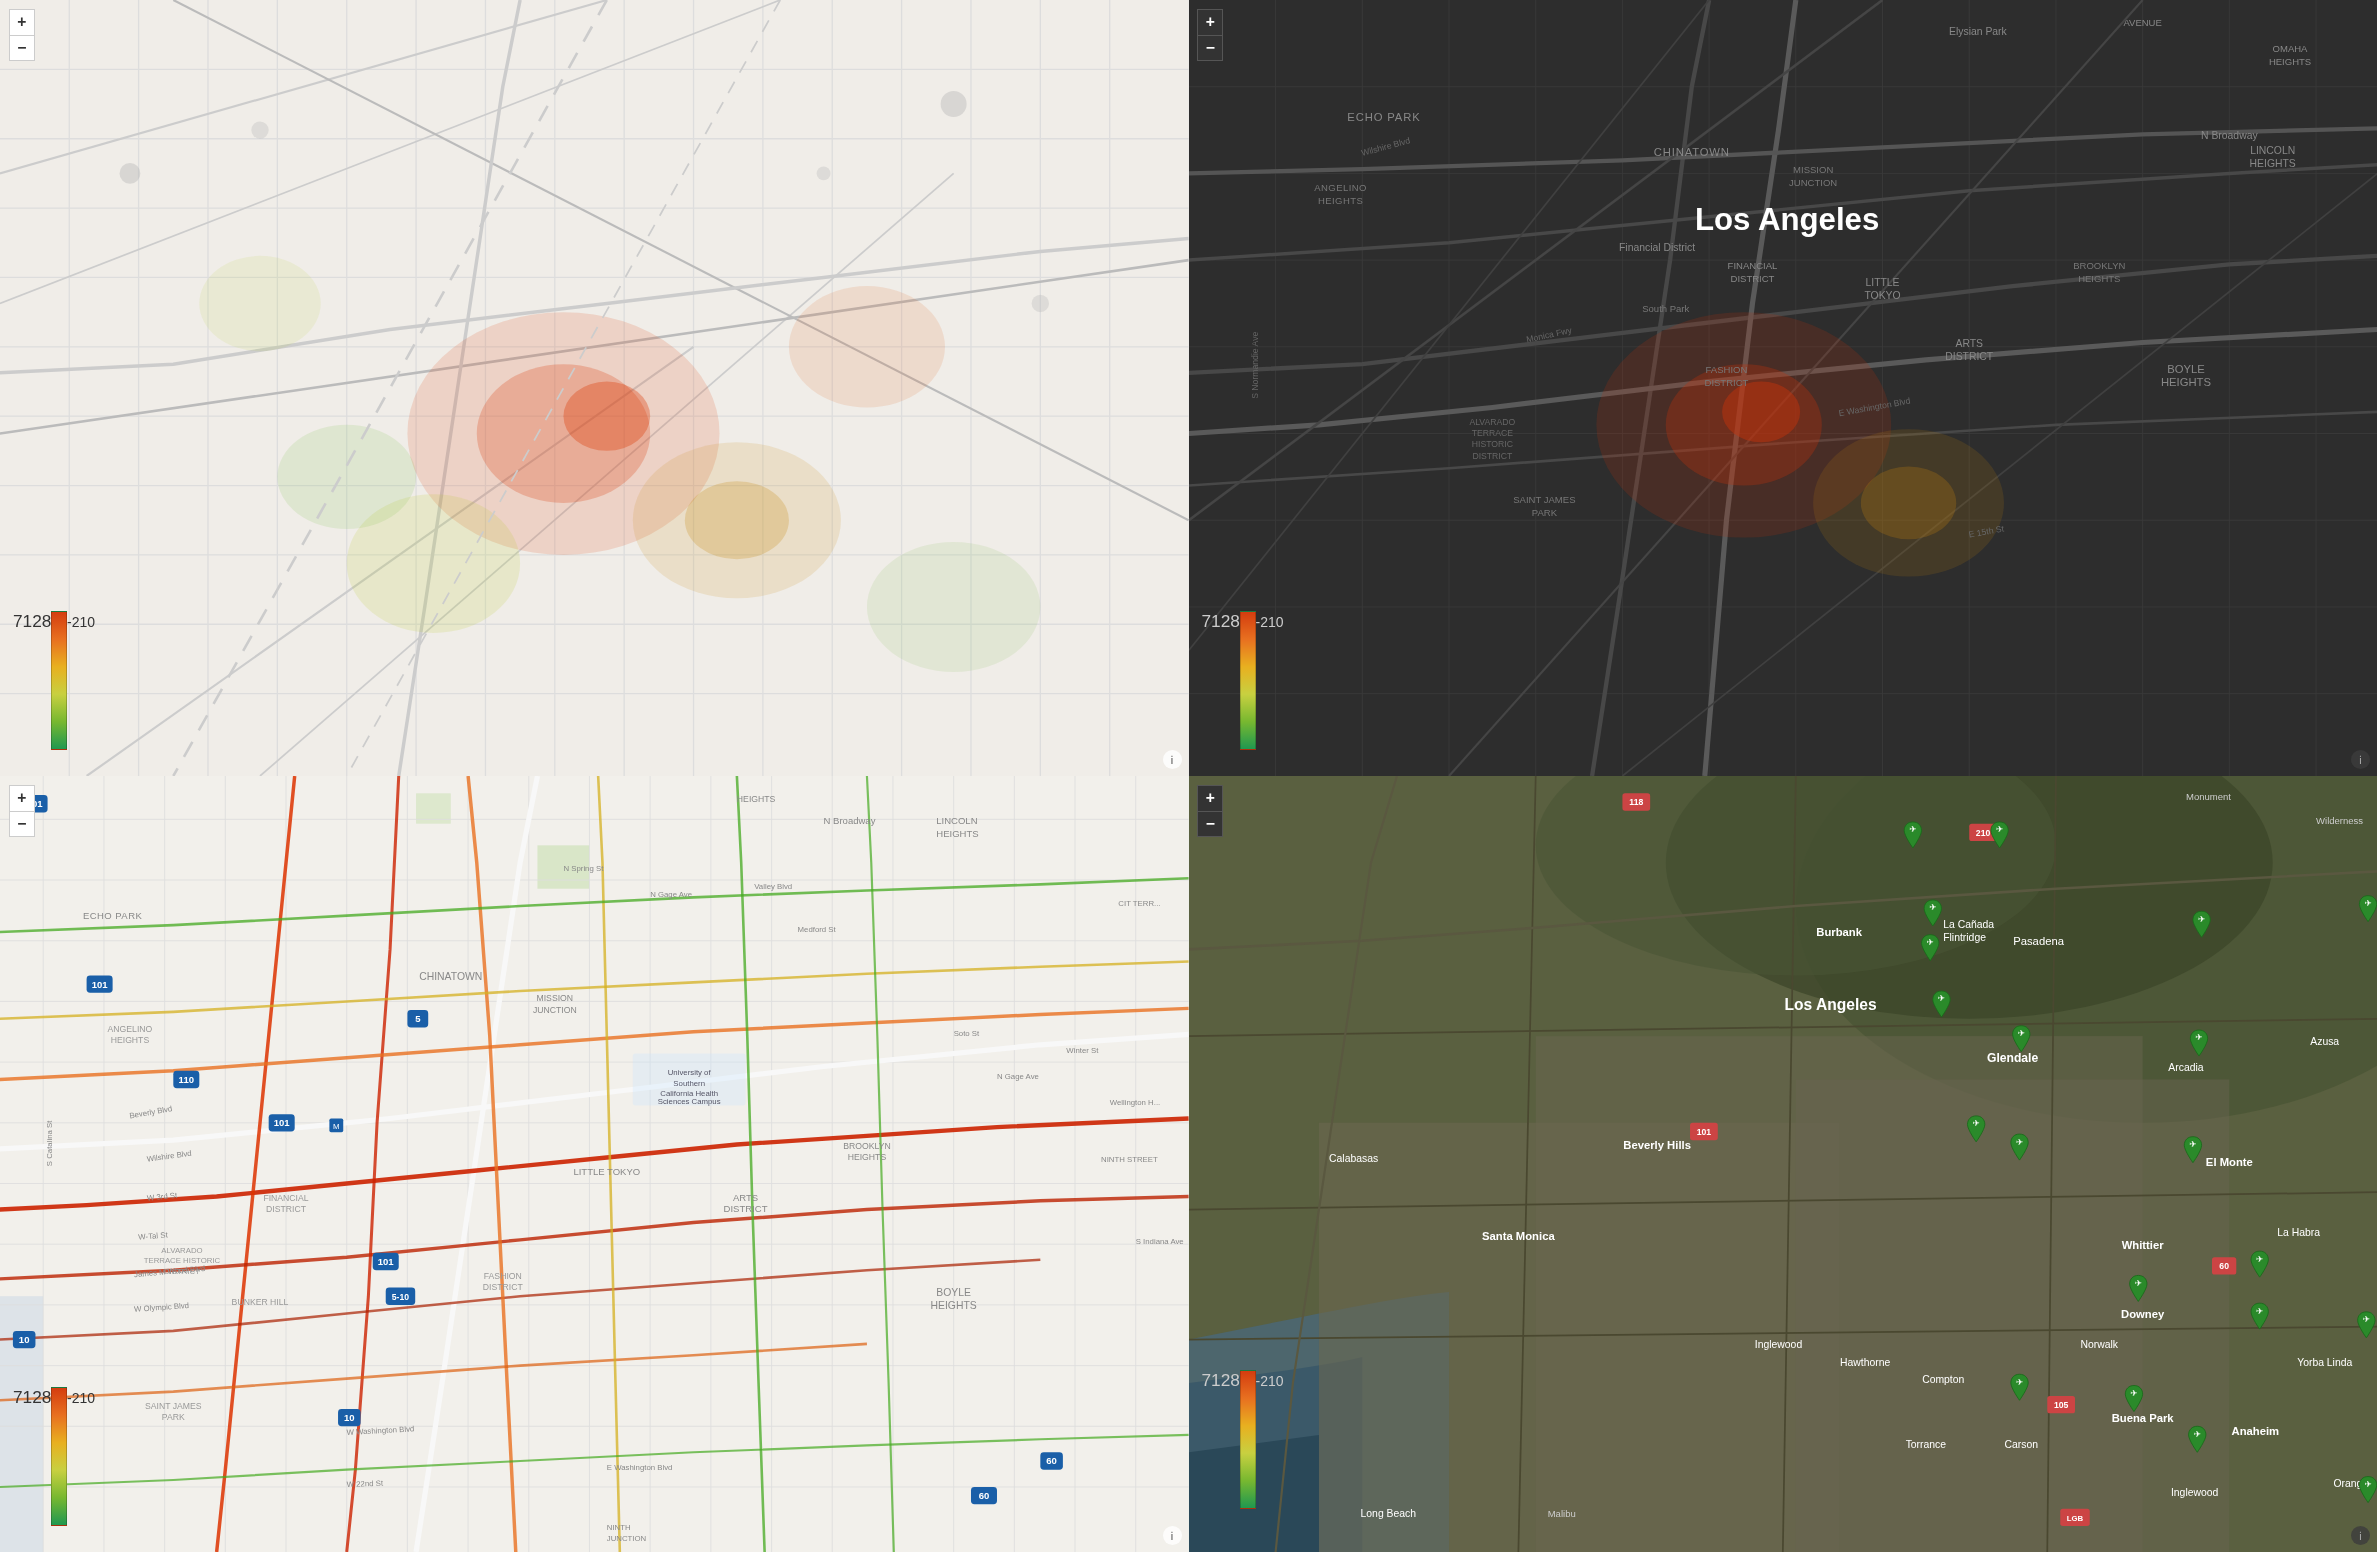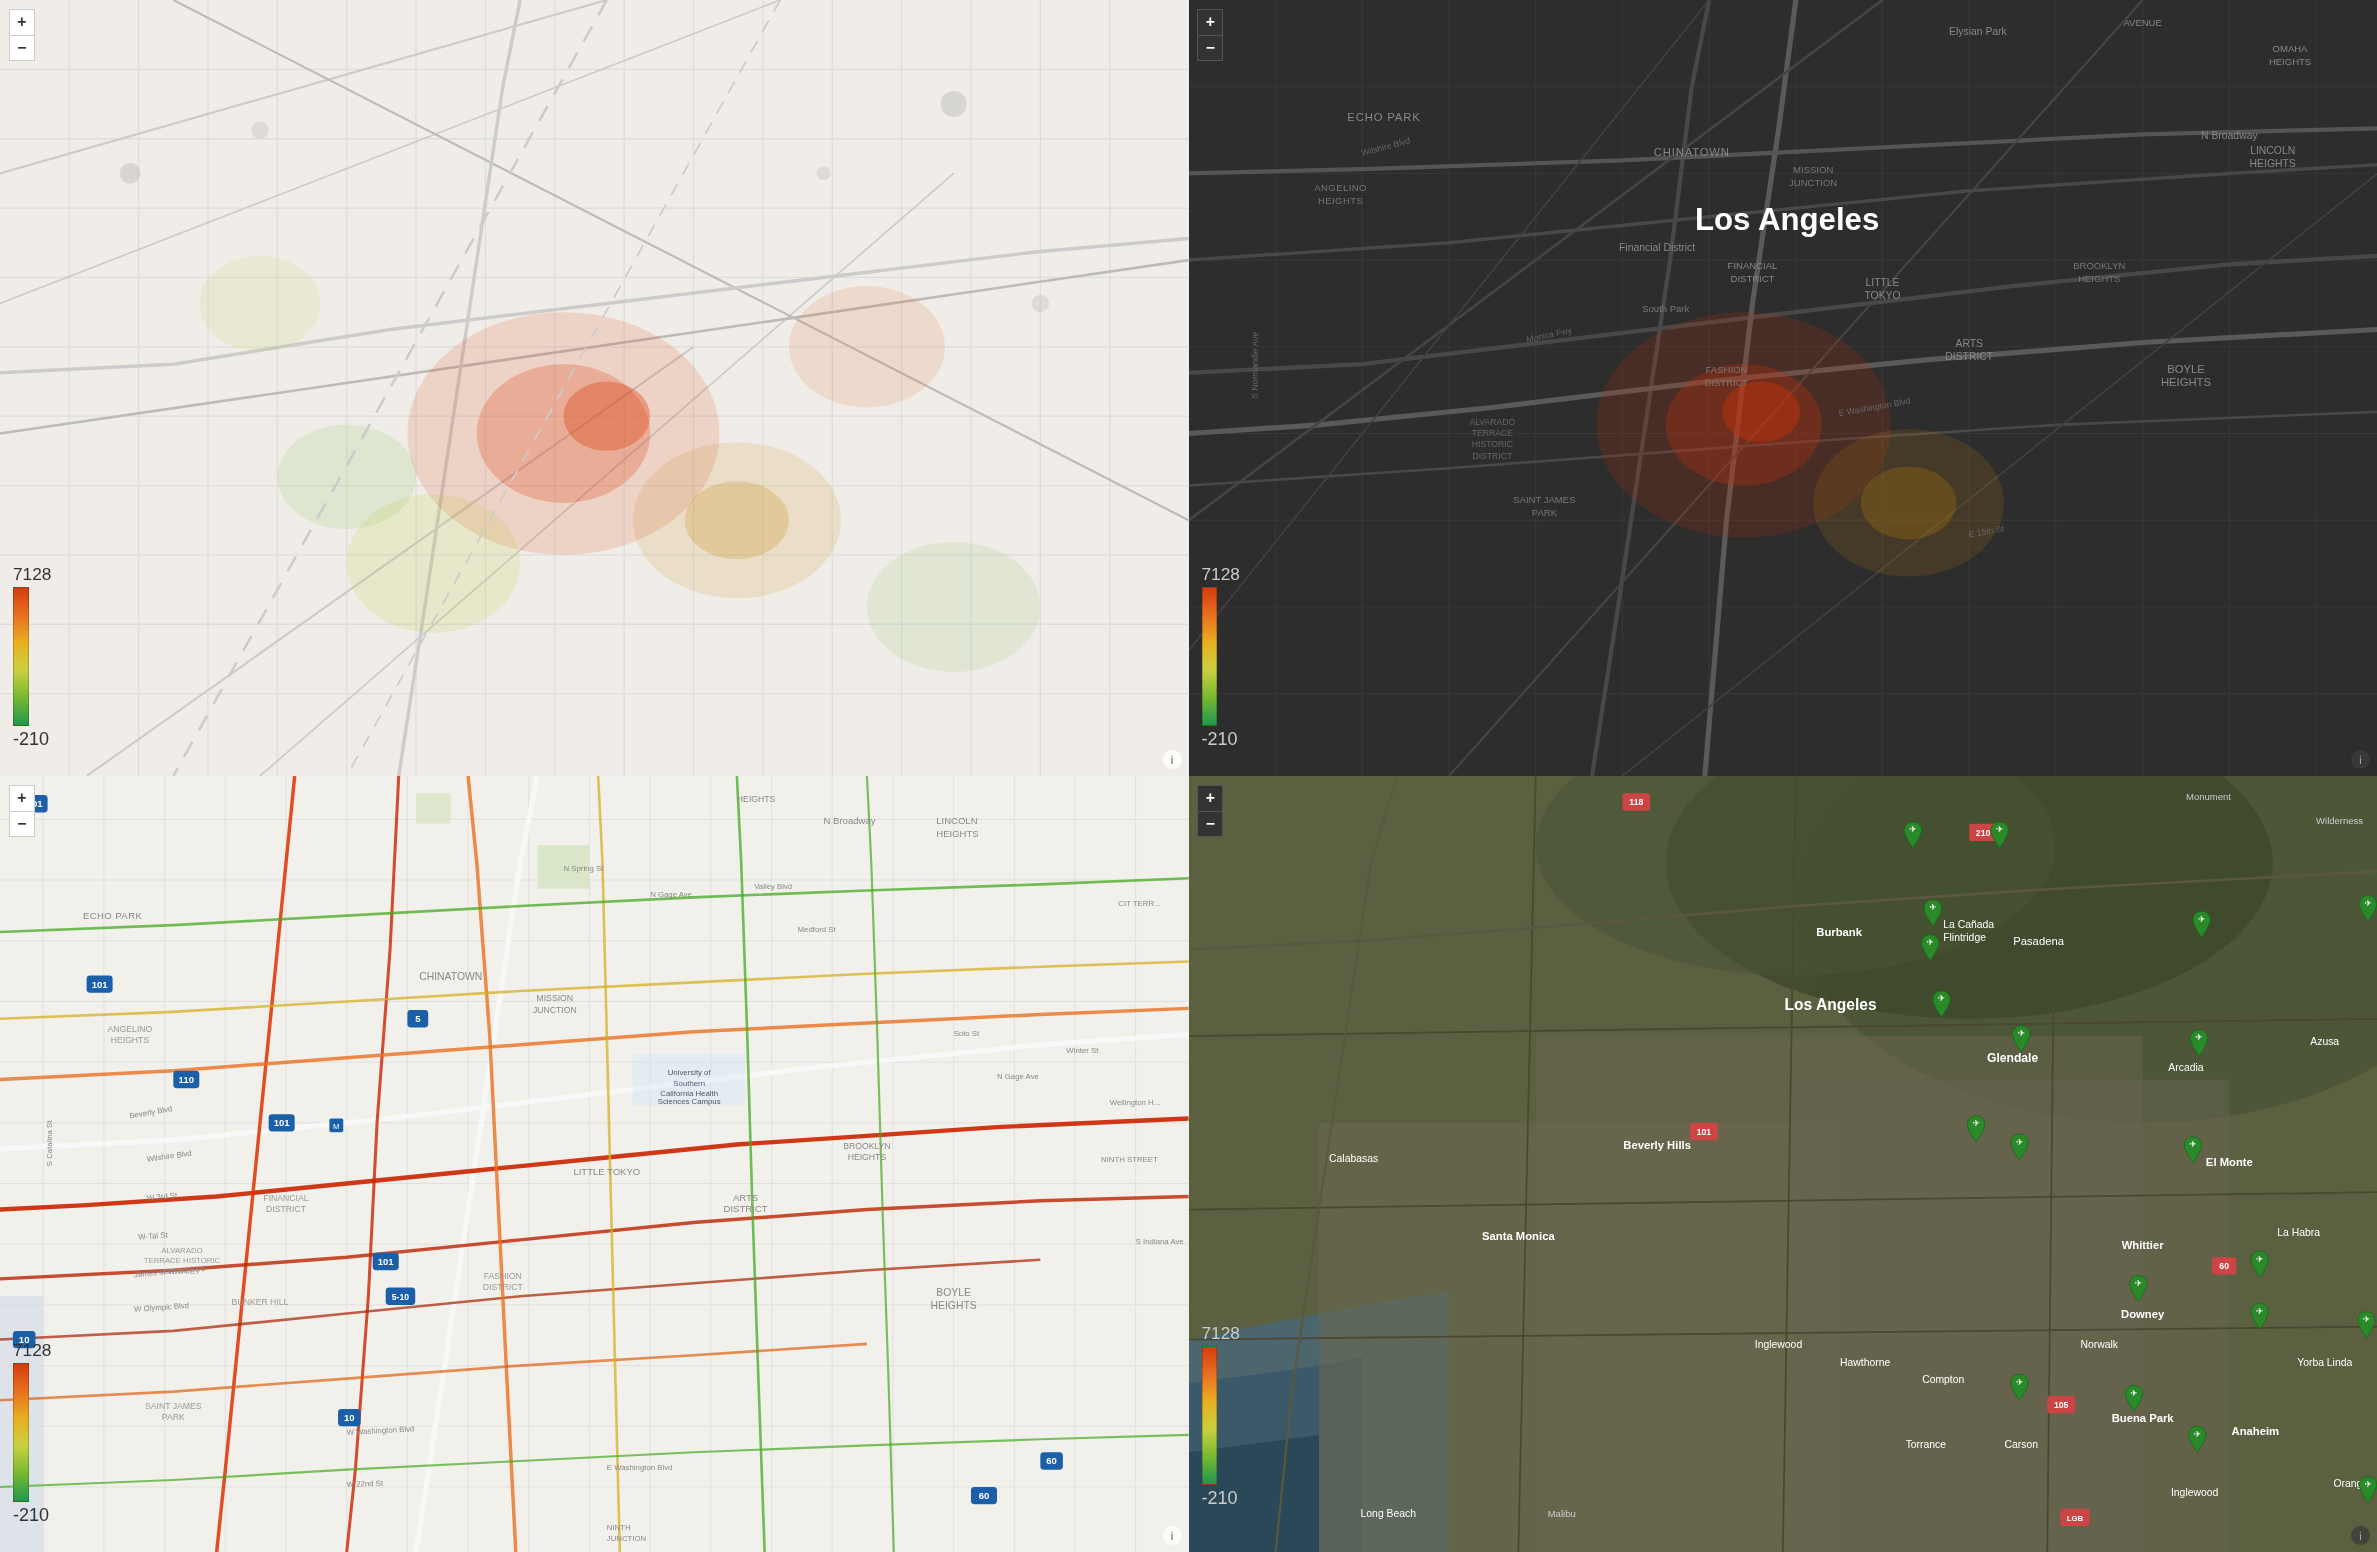--- a/index.html
+++ b/index.html
@@ -73,41 +73,41 @@
       border-color: #555;
       color: #fff;
     }
 
     
     .legend {
       position: absolute;
       bottom: 26px;
       left: 13px;
       display: flex;
-      flex-direction: column;
+      flex-direction: row;
       align-items: flex-start;
       z-index: 10;
     }
 
     .legend-bar {
       width: 15.6px;
       height: 139px;
       background: linear-gradient(to bottom, #d43d0f, #e87020, #e8b020, #c8d040, #78b830, #209850);
       border: 0.9px solid rgba(0,0,0,0.2);
     }
 
     .legend-label-top {
       font-size: 17.3px;
       font-family: Arial, sans-serif;
       color: #333;
       margin-bottom: 2.6px;
     }
 
     .legend-label-bottom {
-      font-size: 18px;
+      font-size: 14px;
       font-family: Arial, sans-serif;
       color: #333;
       margin-top: 2.6px;
     }
 
     .legend-dark .legend-label-top,
     .legend-dark .legend-label-bottom {
       color: #ccc;
     }
 

